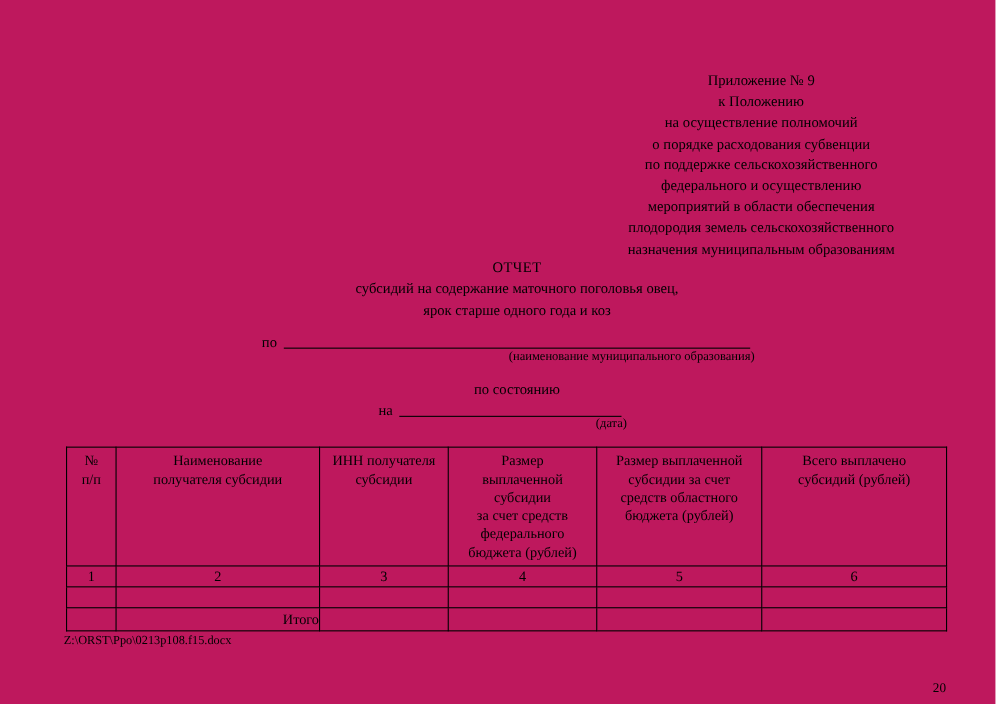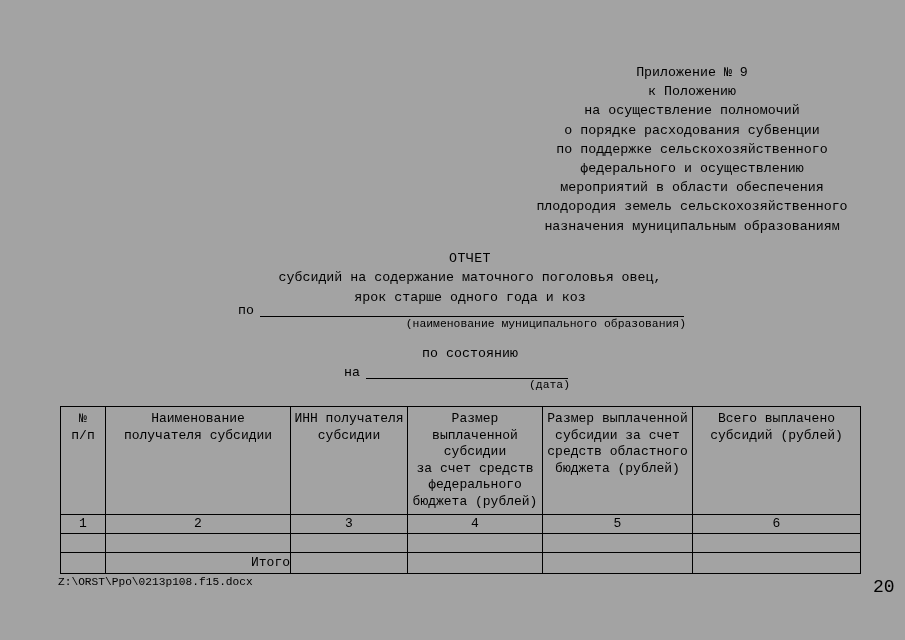--- a/index.html
+++ b/index.html
@@ -9,41 +9,40 @@
     background: #ffffff;
   }
   body {
     font-family: "Liberation Serif", "DejaVu Serif", serif;
     color: #000000;
   }
   #page {
     position: relative;
     width: 905px;
     height: 640px;
-    background: #a3a3a3;
+    background: #be185d;
     overflow: hidden;
-    font-family: Liberation Mono, monospace;
   }
 
   
   .appendix-block {
     position: absolute;
     top: 63px;
     left: 506px;
     width: 372px;
     text-align: center;
     font-size: 13.3px;
     line-height: 19.2px;
   }
   .appendix-block .ln { white-space: nowrap; }
 
   
   .doc-title {
     position: absolute;
-    top: 249px;
+    top: 233px;
     left: 150px;
     width: 640px;
     text-align: center;
     font-size: 13.3px;
     line-height: 19.3px;
   }
   .doc-title .main { letter-spacing: 0.4px; }
 
   
   .fill-row {
@@ -133,25 +132,24 @@
   
   #file-path {
     position: absolute;
     top: 575px;
     left: 58px;
     font-size: 11.2px;
     line-height: 14px;
   }
   #page-number {
     position: absolute;
-    top: 580px;
+    top: 618px;
     left: 848px;
-    font-size: 18px;
+    font-size: 12px;
     line-height: 15px;
-    margin-left: 25px;
   }
 </style>
 </head>
 <body>
 
 <div id="page">
 
   <div class="appendix-block">
     <div class="ln">Приложение № 9</div>
     <div class="ln">к Положению</div>

